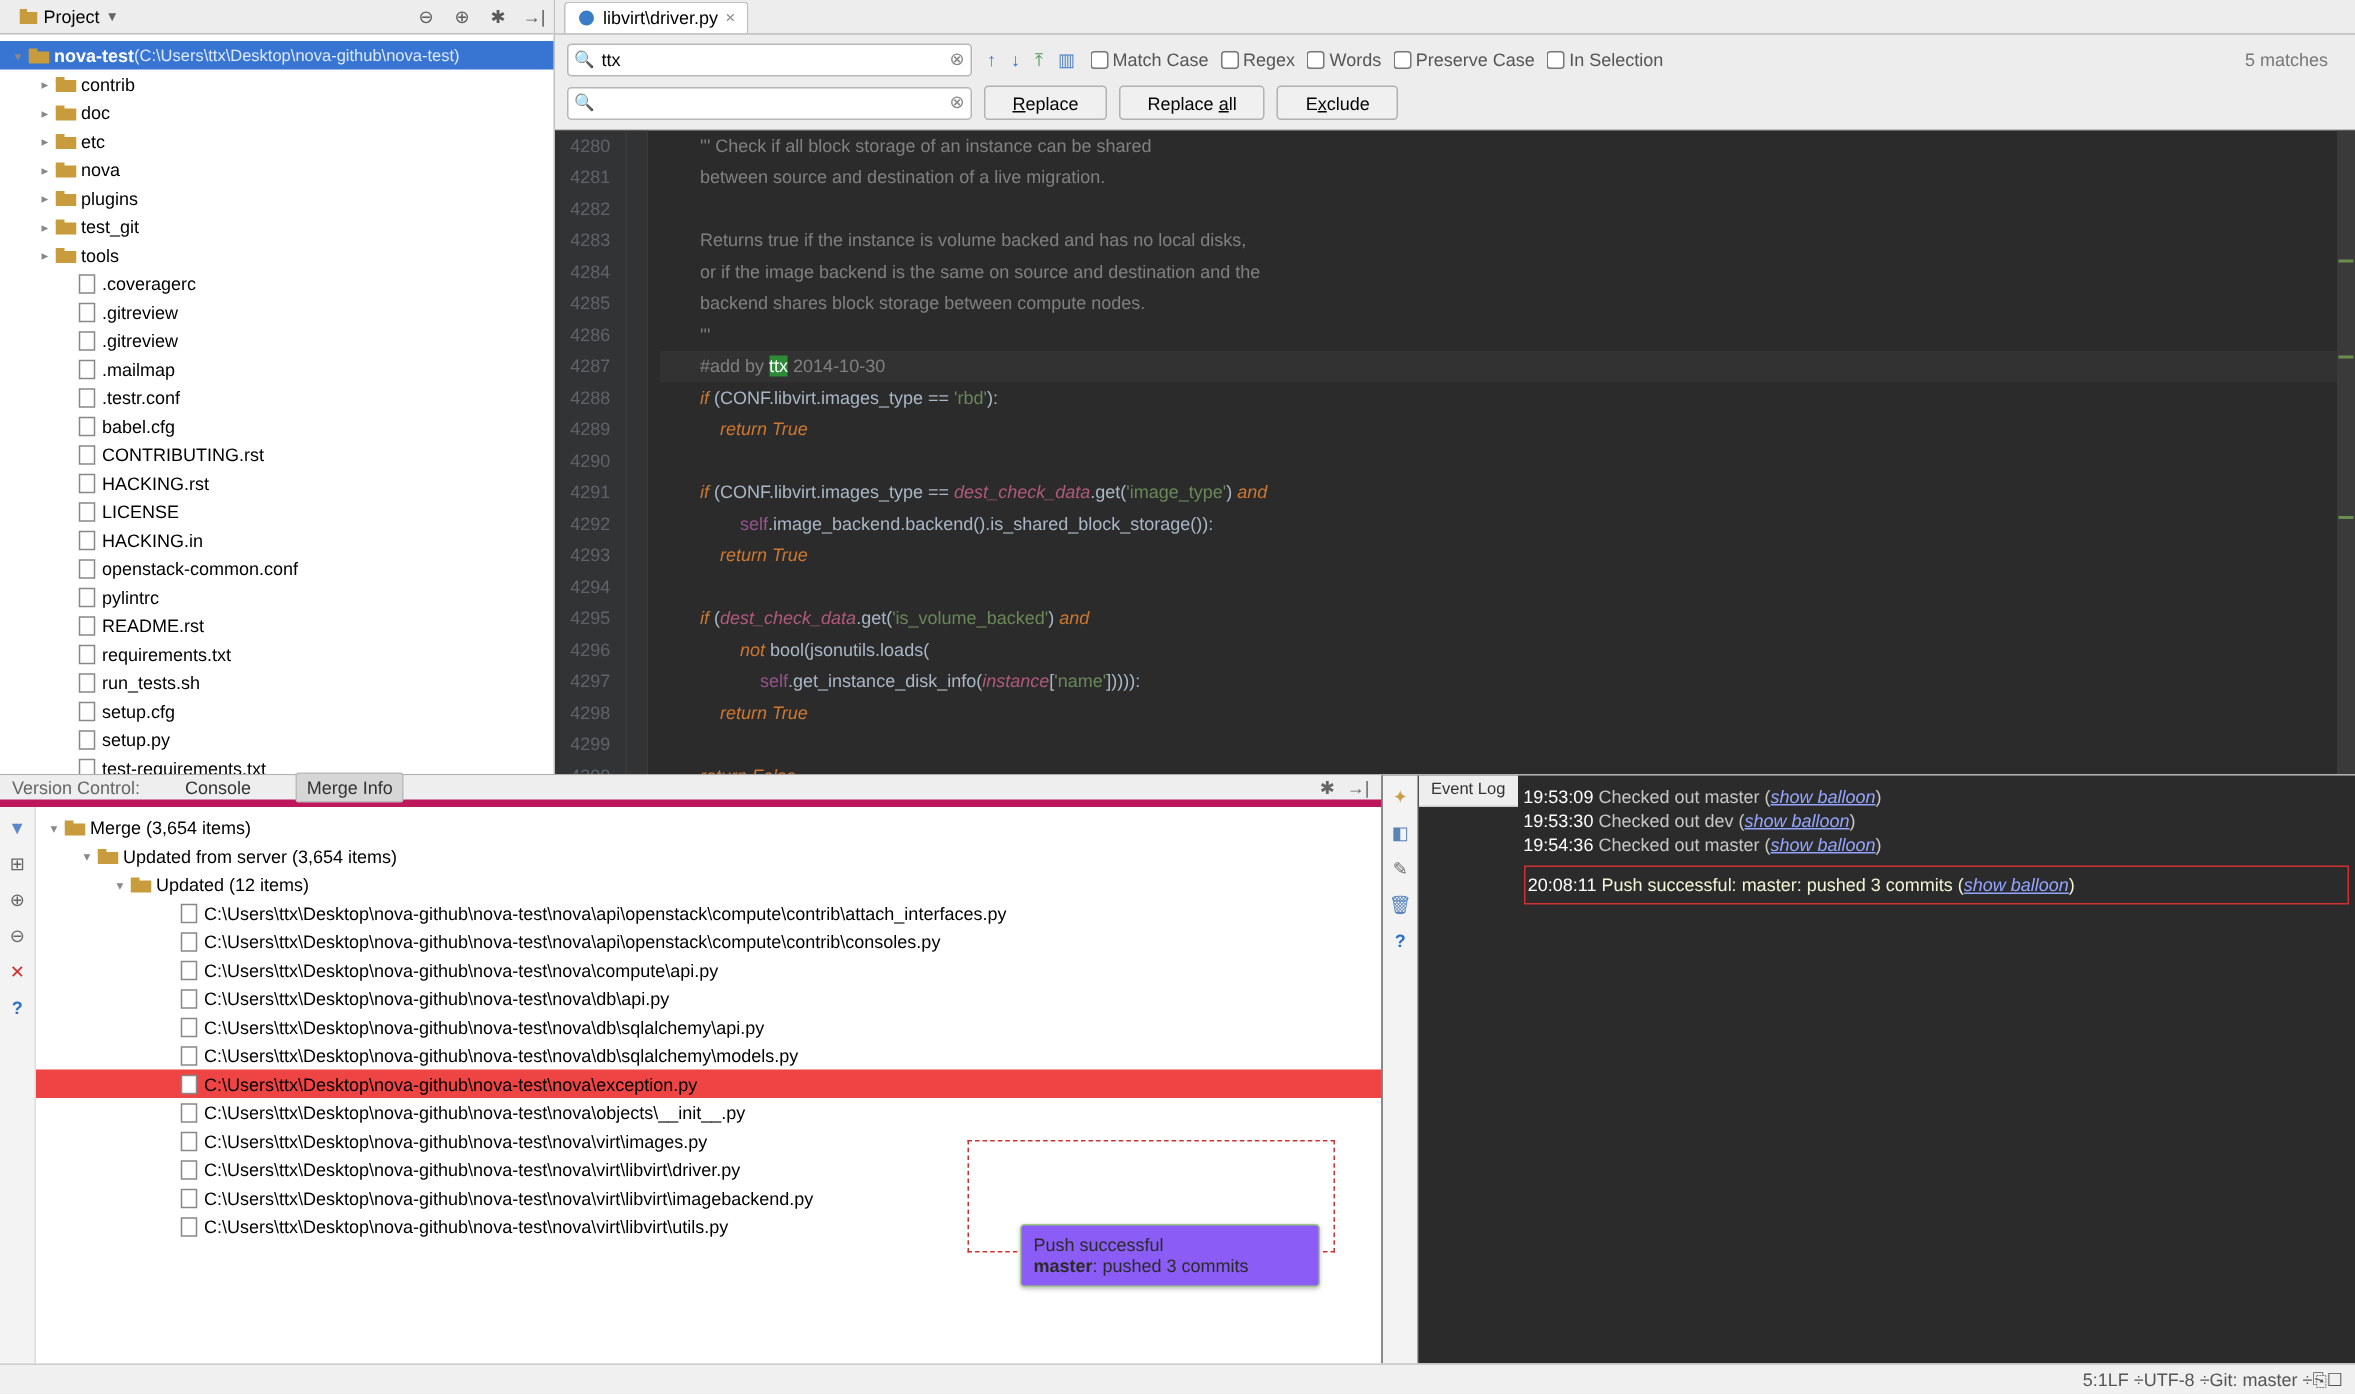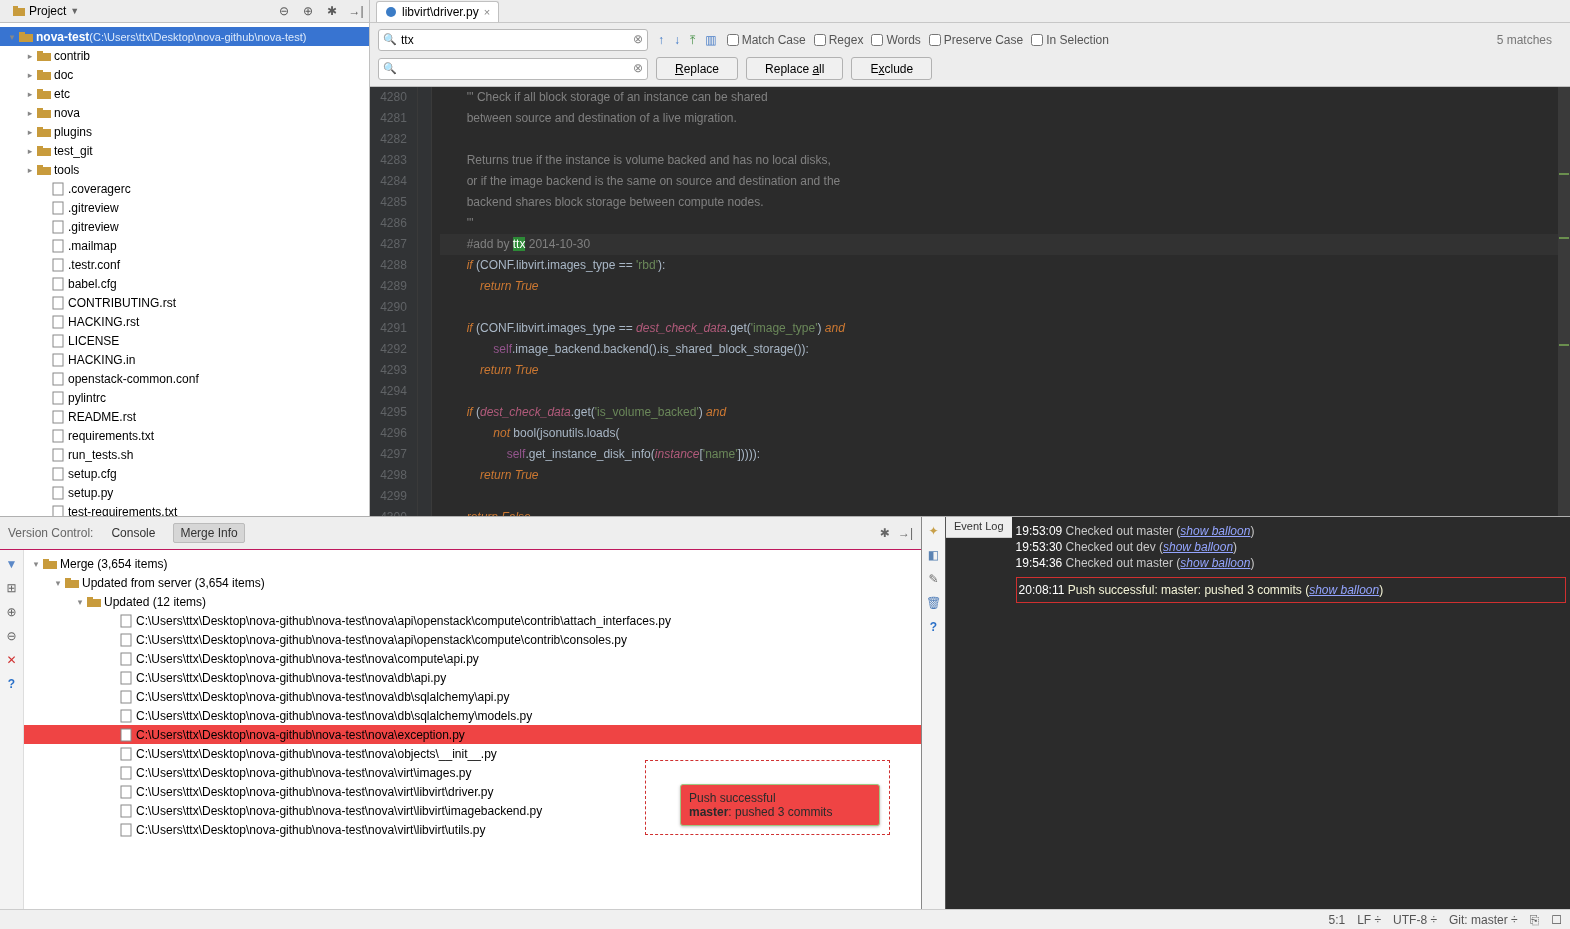--- a/index.html
+++ b/index.html
@@ -52,21 +52,21 @@
 .kw{color:#cc7832;font-style:italic;}
 .cm{color:#808080;}
 .str{color:#6a8759;}
 .self{color:#94558d;}
 .hint{color:#b05a7a;font-style:italic;}
 .editor-scroll{position:absolute;right:0;top:0;width:12px;height:100%;background:#3a3a3a;}
 .editor-scroll .mark{position:absolute;left:1px;width:10px;height:2px;background:#6a8e4e;}
 
 .split-bottom{flex:1;display:flex;border-top:1px solid #b0b0b0;min-height:0;}
 .vc-panel{flex:1;display:flex;flex-direction:column;background:#fff;min-width:0;}
-.vc-tabs{height:33px;background:#eee;border-bottom:1px solid #be185d;display:flex;align-items:center;gap:12px;padding:0 8px;font-size:11px;color:#333;}
+.vc-tabs{height:21px;background:#eee;border-bottom:5px solid #be185d;display:flex;align-items:center;gap:24px;padding:0 8px;font-size:11px;color:#333;}
 .vc-tabs .lbl{color:#666;}
 .vc-tabs .tabbtn{padding:2px 6px;cursor:pointer;color:#333;}
 .vc-tabs .tabbtn.active{background:#d6d6d6;border:1px solid #bbb;border-radius:2px;}
 .vc-tabs .vctools{margin-left:auto;display:flex;gap:8px;color:#666;}
 .vc-body{flex:1;display:flex;min-height:0;}
 .vc-icons{width:24px;background:#f3f3f3;border-right:1px solid #ddd;display:flex;flex-direction:column;align-items:center;gap:8px;padding-top:6px;color:#666;}
 .vc-icons .ib{width:16px;height:16px;display:flex;align-items:center;justify-content:center;cursor:pointer;}
 .vc-icons .x{color:#d03030;}
 .vc-icons .q{color:#2a70c8;font-weight:bold;}
 .vc-tree{flex:1;overflow:auto;padding:4px 0;}
@@ -79,25 +79,25 @@
 .evt-body{flex:1;display:flex;flex-direction:row;}
 .evt-log{flex:1;padding:6px 4px;font-family:Consolas,monospace;font-size:13px;color:#c7c7c7;overflow:auto;}
 .evt-log .row{display:flex;align-items:flex-start;gap:0;padding:1px 0;}
 .evt-log .msg{white-space:pre;}
 .evt-log .ts{color:#ffffff;text-align:center;}
 .evt-log .link{color:#94a5ff;text-decoration:underline;font-style:italic;cursor:pointer;}
 .evt-log .push-box{border:1px solid #d03030;padding:4px 2px;margin-top:6px;}
 .evt-log .push-box .msg{color:#f3f3d6;}
 
 .balloon{position:absolute;border:1px dashed #d03030;background:transparent;left:645px;top:760px;width:245px;height:75px;z-index:50;}
-.balloon-tip{position:absolute;left:680px;top:784px;width:200px;background:#ef4444;border:1px solid #9fc882;border-radius:3px;padding:6px 8px;font-size:12px;color:#2b2b2b;z-index:60;box-shadow:0 1px 3px rgba(0,0,0,0.25);}
+.balloon-tip{position:absolute;left:680px;top:816px;width:200px;background:#8b5cf6;border:1px solid #9fc882;border-radius:3px;padding:6px 8px;font-size:12px;color:#2b2b2b;z-index:60;box-shadow:0 1px 3px rgba(0,0,0,0.25);}
 .balloon-tip b{font-weight:bold;}
 
 .statusbar{height:20px;background:#f0f0f0;border-top:1px solid #ccc;display:flex;align-items:center;padding:0 8px;font-size:11px;color:#555;}
-.statusbar .right{margin-left:auto;display:flex;gap:12px;}
+.statusbar .right{margin-left:auto;display:flex;gap:0;}
 
 svg{display:block;}
 </style>
 </head>
 <body>
 
 <div class="ide">
   <div class="split-top">
 
     <div class="left-panel">

